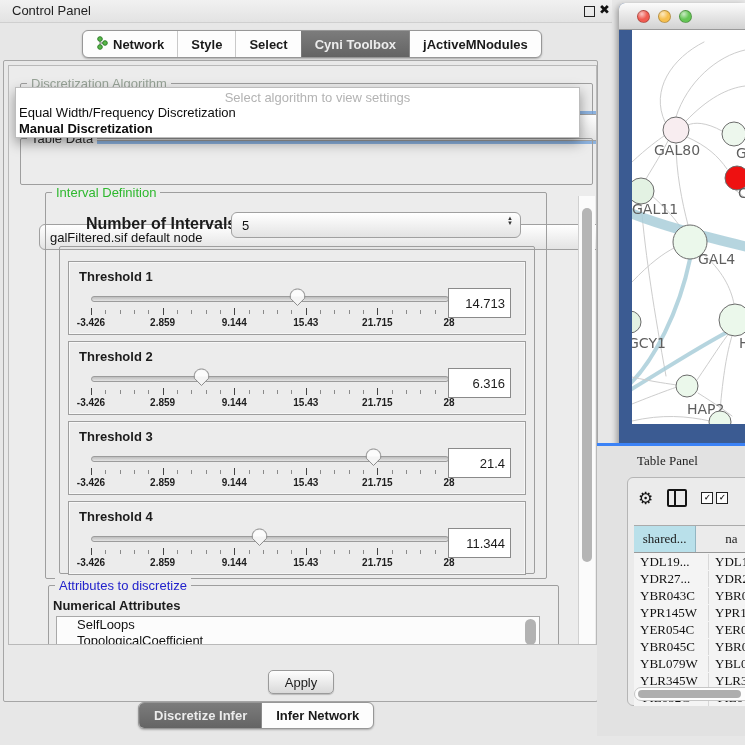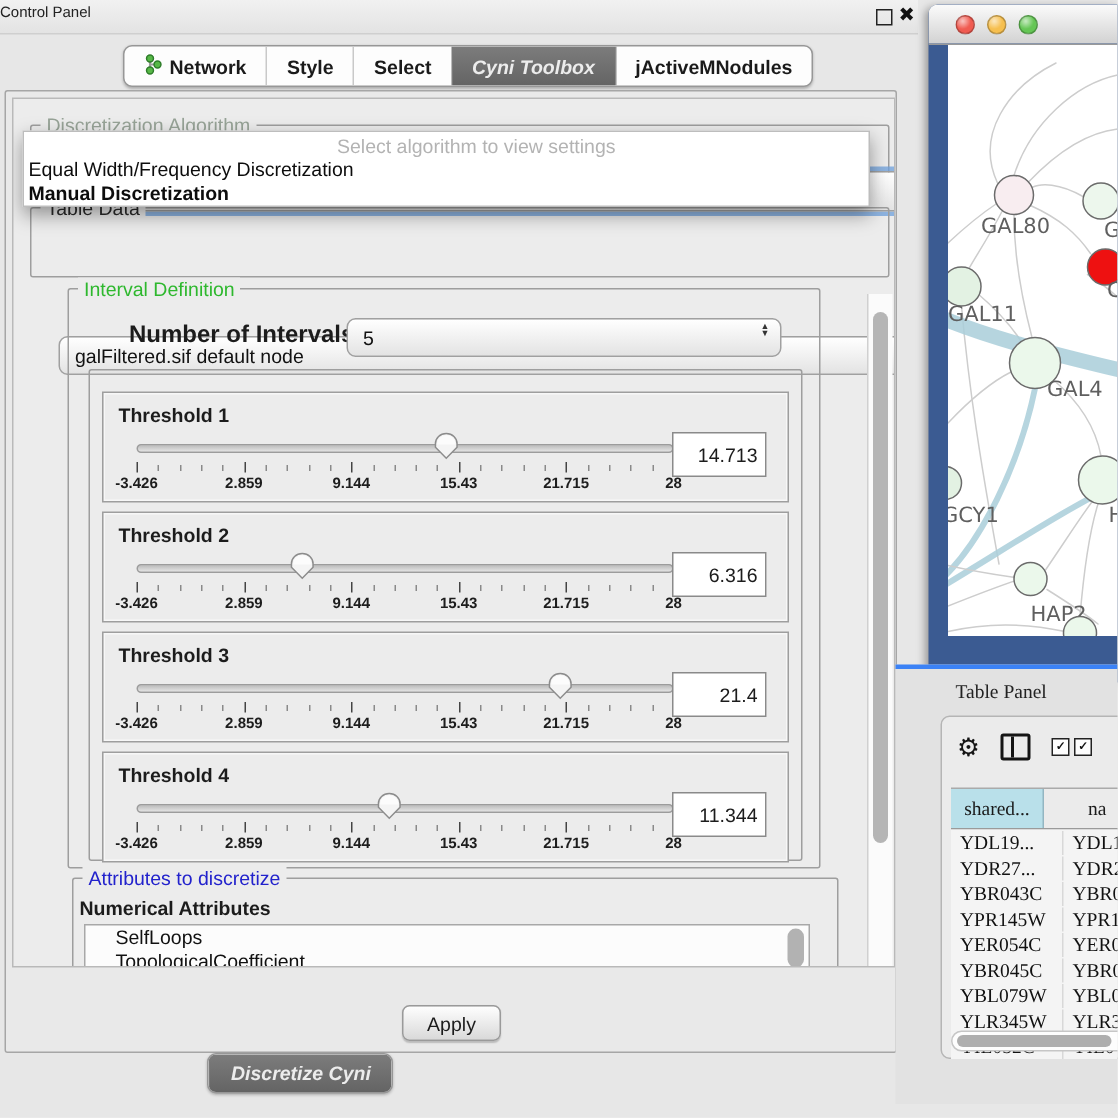--- a/index.html
+++ b/index.html
@@ -4,31 +4,31 @@
 <style>
   html,body{margin:0;padding:0;overflow:hidden;}
   body{width:745px;height:745px;position:relative;background:#e7e7e7;
        font-family:"Liberation Sans","DejaVu Sans",sans-serif;font-size:13px;color:#1c1c1c;
        -webkit-font-smoothing:antialiased;}
   .abs{position:absolute;}
 
   
   .cp-titlebar{left:0;top:0;width:612px;height:22px;background:linear-gradient(#f1f1f1,#e3e3e3);
                border-bottom:1px solid #cfcfcf;}
-  .cp-title{left:0;top:3px;font-size:10px;color:#222;}
+  .cp-title{left:12px;top:3px;font-size:13px;color:#222;}
   .float-btn{left:584px;top:6px;width:9px;height:9px;border:1.5px solid #222;background:transparent;}
   .close-btn{left:599px;top:2px;font-size:13px;font-weight:bold;color:#111;}
 
   
   .tabstrip{left:82px;top:30px;height:26px;display:flex;align-items:stretch;
             border:1px solid #979797;border-radius:6px;background:#fdfdfd;
             box-shadow:0 1px 2px rgba(0,0,0,.25);overflow:hidden;}
   .tab{display:flex;align-items:center;gap:5px;padding:0 13px;font-weight:bold;font-size:13px;color:#1a1a1a;white-space:nowrap;}
   .tab.divL{border-left:1px solid #c9c9c9;}
-  .tab.sel{background:linear-gradient(#7c7c7c,#646464);color:#ececec;border-left:1px solid #7a7a7a;font-style:italic;}
+  .tab.sel{background:linear-gradient(#7c7c7c,#646464);color:#ececec;border-left:1px solid #7a7a7a;}
   .tab.after-sel{border-left:1px solid #8a8a8a;}
 
   
   .cp-outer{left:3px;top:60px;width:593px;height:640px;border:1px solid #a6a6a6;background:#e9e9e9;border-radius:2px;}
   .scrollpane{left:8px;top:65px;width:587px;height:578px;border:1px solid #b9b9b9;background:#ececec;overflow:hidden;}
 
   .group{position:absolute;border:1px solid #9e9e9e;border-radius:2px;}
   .legend{position:absolute;top:-8px;left:6px;background:#ececec;padding:0 4px;font-size:13px;white-space:nowrap;}
 
   .g-alg{left:11px;top:17px;width:571px;height:49px;}
@@ -417,21 +417,24 @@
     <div class="v-sb-thumb"></div>
   </div>
 </div>
 
 <div class="abs apply-btn">
     <span>Apply</span>
   </div>
 
 <div class="abs bottom-tabs">
   <div class="tab sel">
-      <span>Discretize Cyni</span>
+      <span>Discretize Infer</span>
+    </div>
+  <div class="tab after-sel">
+      <span>Infer Network</span>
     </div>
 </div>
 
 <div class="abs net-window">
   <div class="net-titlebar">
     <span class="tl" style="left: 18px; background: radial-gradient(circle at 35% 28%, rgba(255, 255, 255, 0.65), rgba(255, 255, 255, 0) 50%), rgb(240, 91, 81);"></span>
     <span class="tl" style="left: 39px; background: radial-gradient(circle at 35% 28%, rgba(255, 255, 255, 0.65), rgba(255, 255, 255, 0) 50%), rgb(246, 191, 79);"></span>
     <span class="tl" style="left: 60px; background: radial-gradient(circle at 35% 28%, rgba(255, 255, 255, 0.65), rgba(255, 255, 255, 0) 50%), rgb(101, 198, 85);"></span>
   </div>
   <div class="net-canvas">

